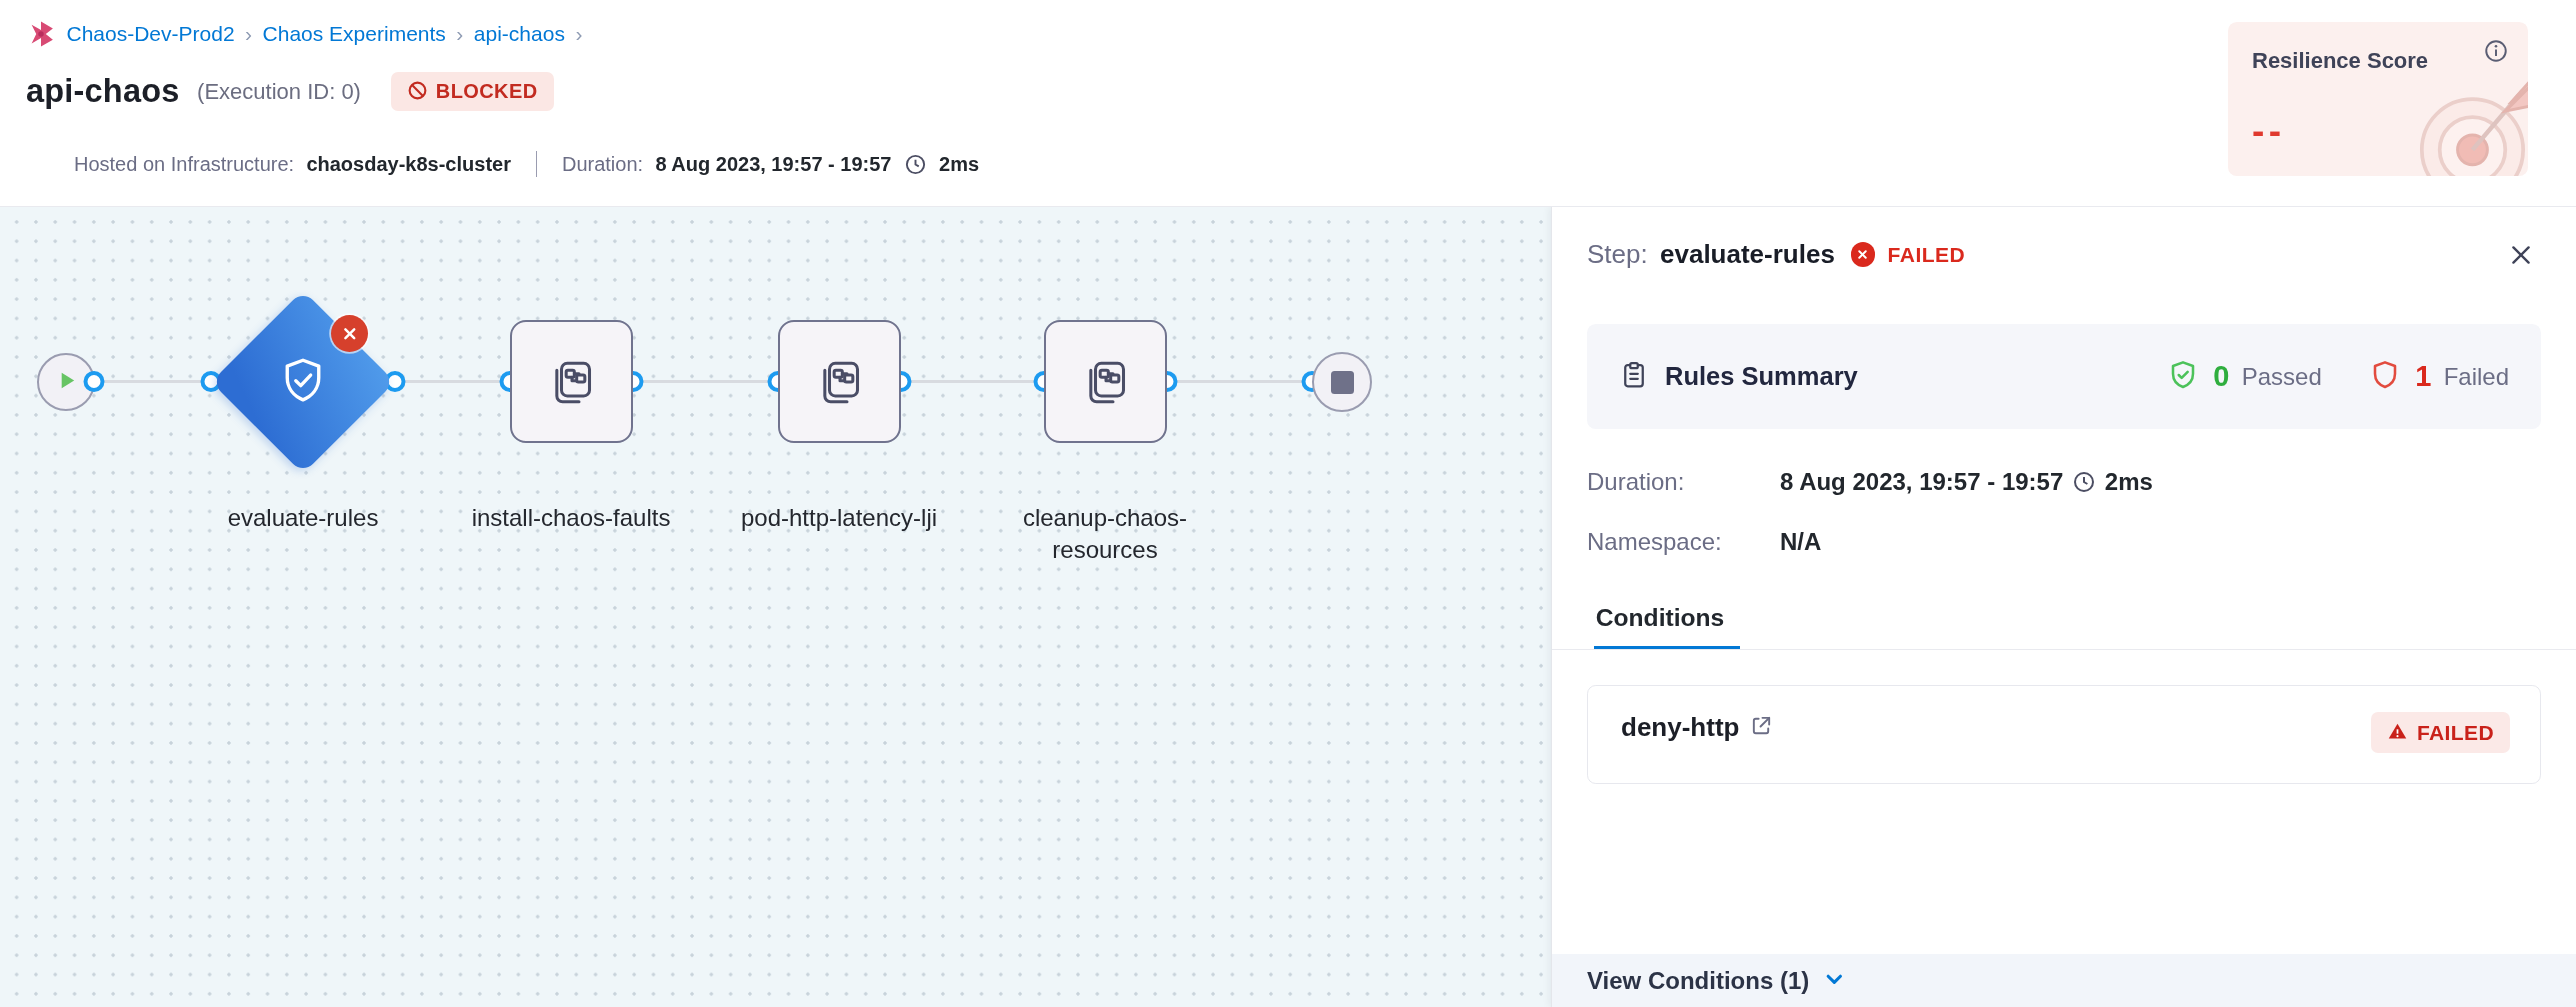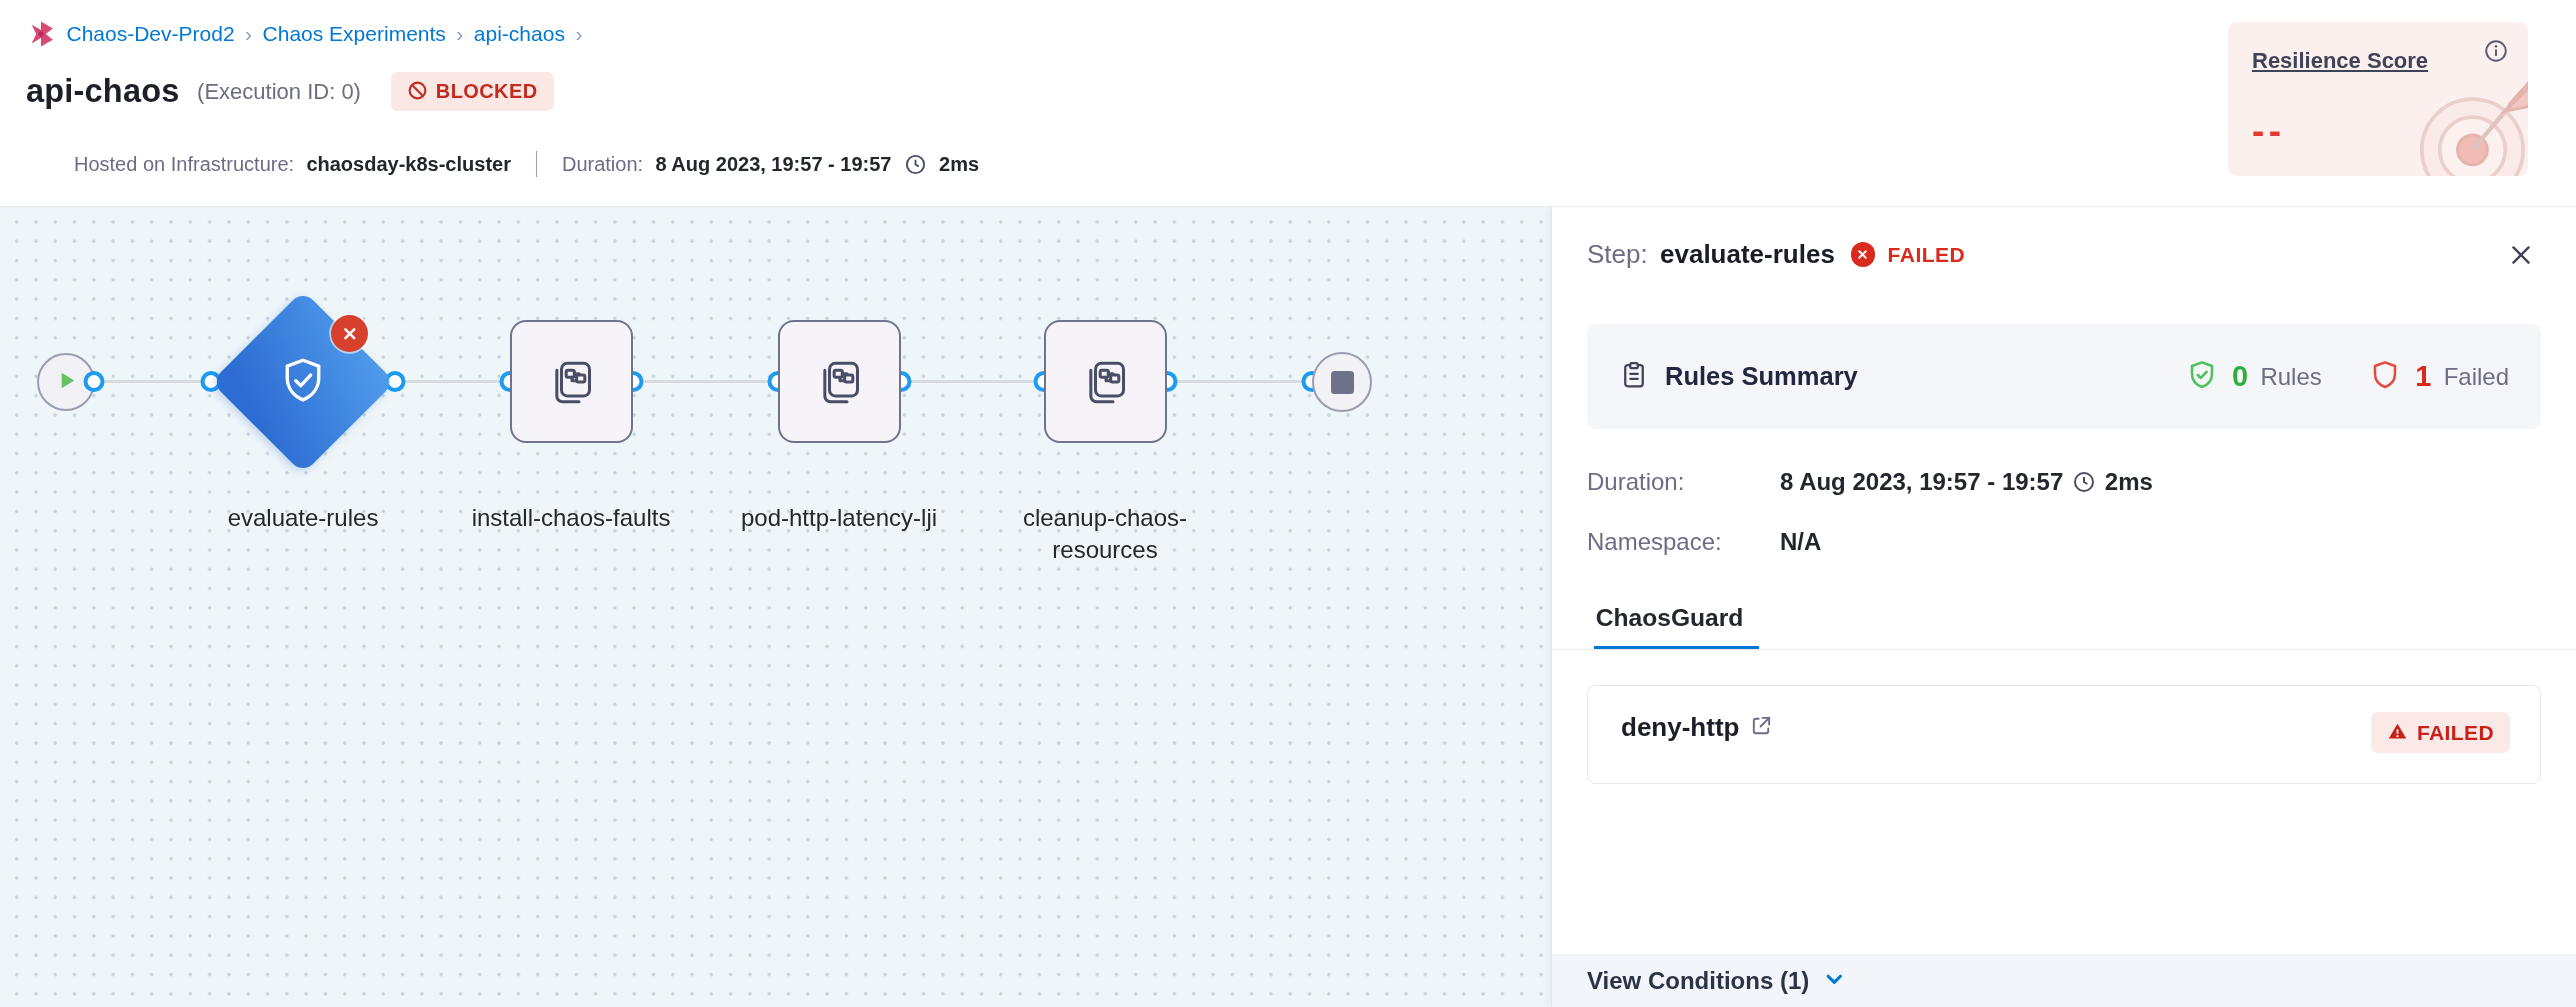--- a/index.html
+++ b/index.html
@@ -18,21 +18,21 @@
   .blocked-badge { margin-left:12.3px; display:flex; align-items:flex-start; gap:8px; background:#fbe7e4; color:#c22b20;
     font-size:20px; font-weight:700; letter-spacing:0.4px; padding:8px 16px; border-radius:7px; }
   .meta-row { position:absolute; left:26px; top:151px; display:flex; align-items:center; gap:12.3px; font-size:20px;margin-left:48px; }
   .meta-label { color:#6b6d85; }
   .meta-value { color:#22272d; font-weight:700; }
   .meta-divider { width:1.8px; height:26px; background:#9a9cb0; margin:0 12.3px; }
   .inline-icon { display:inline-flex; vertical-align:middle; }
 
   
   .res-card { position:absolute; left:2228px; top:22px; width:300px; height:154px; background:#fcf0ee; border-radius:8.8px; overflow:hidden; }
-  .res-title { position:absolute; left:24px; top:26px; font-size:22px; font-weight:700; color:#3f4358;text-decoration:underline; }
+  .res-title { position:absolute; left:24px; top:26px; font-size:22px; font-weight:700; color:#3f4358; }
   .res-value { position:absolute; left:24px; top:88px; font-size:37px; font-weight:800; color:#e0392e; letter-spacing:4.4px; }
   .res-info { position:absolute; right:19.3px; top:16px; }
   .res-art { position:absolute; right:-16px; bottom:-24.6px; opacity:.55; }
 
   
   .canvas { position:absolute; left:0; top:207px; width:1551px; height:800px;
     background-color:#eff6f9;
     background-image:radial-gradient(circle, #c7d2da 1.5px, transparent 1.6px);
     background-size:19.3px 19.3px; background-position:7px 5.3px; }
   .flow-line { position:absolute; left:94px; top:173px; width:1218px; height:2.6px; background:#d8dbe0; }
@@ -281,21 +281,21 @@
           <span class="rules-title">Rules Summary</span>
         </div>
         <div class="rules-right">
           <span>
             <svg width="32" height="32" viewBox="0 0 24 24" fill="none" stroke="#4cc25a" stroke-width="1.9" stroke-linecap="round" stroke-linejoin="round">
               <path d="M12 2.5 L19.5 5.2 V11 C19.5 15.8 16.4 19.3 12 21 C7.6 19.3 4.5 15.8 4.5 11 V5.2 Z"></path>
               <path d="M8.8 12 l2.2 2.2 L15.5 9.6"></path>
             </svg>
           </span>
           <span class="count-pass">0</span>
-          <span class="count-label">Rules</span>
+          <span class="count-label">Passed</span>
           <span>
             <svg width="32" height="32" viewBox="0 0 24 24" fill="none" stroke="#e24b3e" stroke-width="1.9" stroke-linejoin="round">
               <path d="M12 2.5 L19.5 5.2 V11 C19.5 15.8 16.4 19.3 12 21 C7.6 19.3 4.5 15.8 4.5 11 V5.2 Z"></path>
             </svg>
           </span>
           <span class="count-fail">1</span>
           <span class="count-label">Failed</span>
         </div>
       </div>
 
@@ -312,21 +312,21 @@
           <span>2ms</span>
         </span>
       </div>
 
       <div class="kv-row">
         <span class="kv-label">Namespace:</span>
         <span class="kv-value">N/A</span>
       </div>
 
       <div class="tabs">
-        <span class="tab">ChaosGuard</span>
+        <span class="tab">Conditions</span>
       </div>
 
       <div class="rule-card">
         <div class="rule-head">
           <span class="rule-name-wrap">
             <span class="rule-name">deny-http</span>
             <span>
               <svg width="23" height="23" viewBox="0 0 24 24" fill="none" stroke="#6b6d85" stroke-width="2" stroke-linecap="round" stroke-linejoin="round">
                 <path d="M9 5 H6 a2 2 0 0 0 -2 2 v11 a2 2 0 0 0 2 2 h11 a2 2 0 0 0 2 -2 v-3"></path>
                 <path d="M13 4 h7 v7"></path>

